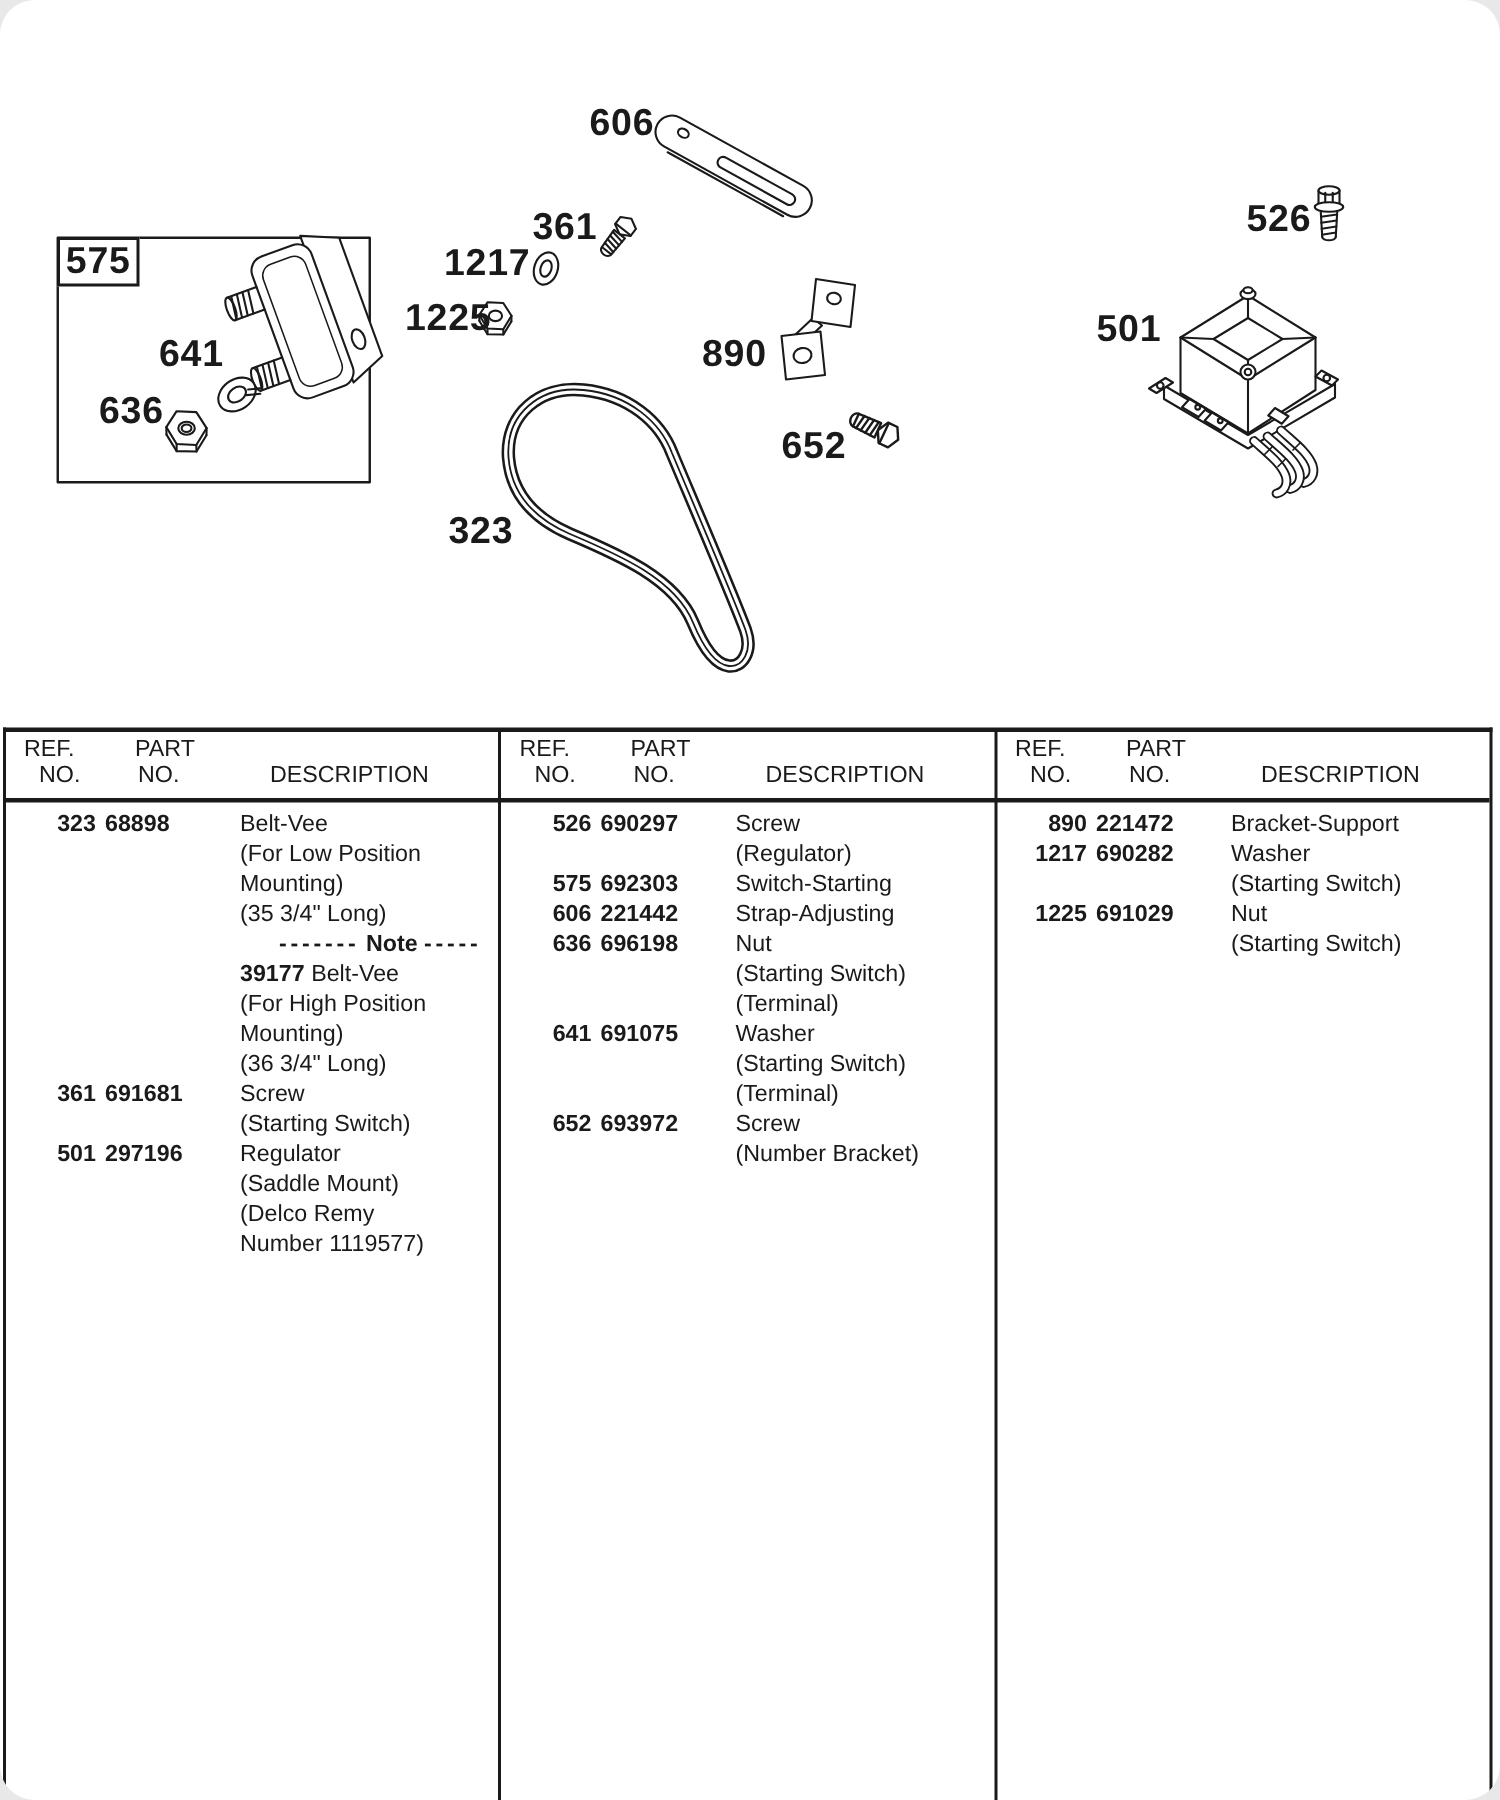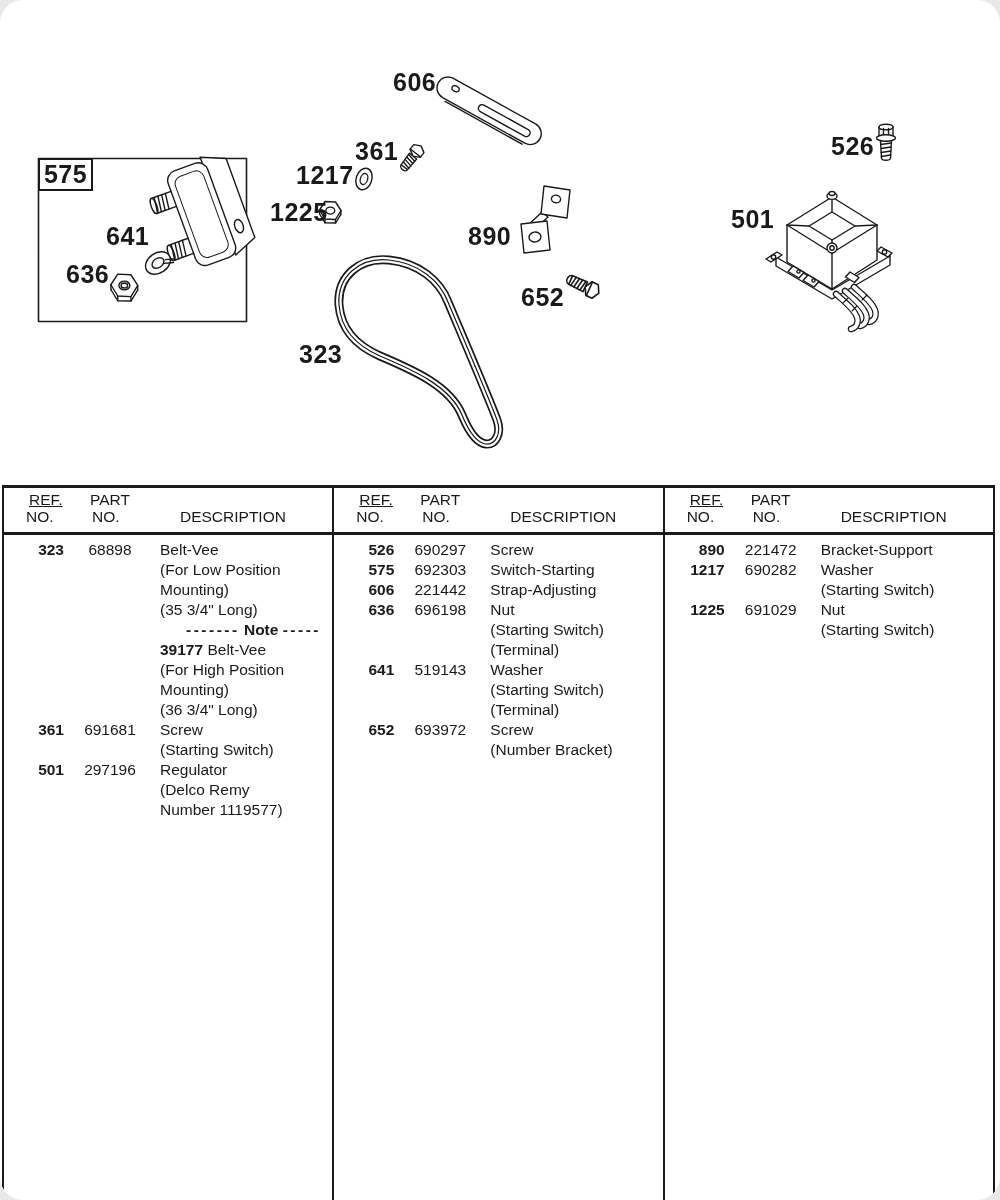--- a/index.html
+++ b/index.html
@@ -23,30 +23,30 @@
   .ref-table {
     position:absolute; left:2px; top:485px; width:993px; height:715px;
     border-top:3px solid #1a1a1a; border-left:2px solid #1a1a1a; border-right:2px solid #1a1a1a;
     box-sizing:border-box;
   }
   .cols { display:flex; height:100%; }
   .panel { flex:1 1 0; position:relative; min-width:0; }
   .panel + .panel { border-left:2px solid #1a1a1a; }
   .panel-header { position:relative; height:44px; font-size:15.5px; }
   .panel-header span { position:absolute; line-height:17px; }
-  .h-ref1 { left:25px; top:3px;text-decoration:underline; }
+  .h-ref1 { left:12px; top:3px; }
   .h-ref2 { left:22px; top:20px; }
   .h-part1 { left:86px; top:3px; }
   .h-part2 { left:88px; top:20px; }
   .h-desc  { left:176px; top:20px; }
   .hrule { position:absolute; left:0; right:0; top:44px; height:3px; background:#1a1a1a; }
   .panel-body { padding-top:8px; font-size:15.5px; }
   .row { display:flex; height:20px; line-height:20px; }
   .c-ref  { flex:none; width:60px; text-align:right; font-weight:bold; }
-  .c-part { flex:none; width:80px; text-align:center; font-weight:normal; margin-left:6px; }
+  .c-part { flex:none; width:80px; text-align:left; font-weight:bold; margin-left:6px; }
   .c-desc { margin-left:10px; white-space:nowrap; }
   .note-line { font-weight:bold;margin-left:36px; }
   .dashes { letter-spacing:2.5px; }
 </style>
 </head>
 <body>
 
 <div class="page">
 
   <div class="diagram">
@@ -258,20 +258,25 @@
               <span class="c-desc">(Starting Switch)</span>
             </div>
             <div class="row">
               <span class="c-ref">501</span>
               <span class="c-part">297196</span>
               <span class="c-desc">Regulator</span>
             </div>
             <div class="row">
               <span class="c-ref"></span>
               <span class="c-part"></span>
+              <span class="c-desc">(Saddle Mount)</span>
+            </div>
+            <div class="row">
+              <span class="c-ref"></span>
+              <span class="c-part"></span>
               <span class="c-desc">(Delco Remy</span>
             </div>
             <div class="row">
               <span class="c-ref"></span>
               <span class="c-part"></span>
               <span class="c-desc">Number 1119577)</span>
             </div>
           </div>
       </div>
       <div class="panel">
@@ -282,20 +287,25 @@
           <span class="h-part2">NO.</span>
           <span class="h-desc">DESCRIPTION</span>
         </div>
         <div class="panel-body">
             <div class="row">
               <span class="c-ref">526</span>
               <span class="c-part">690297</span>
               <span class="c-desc">Screw</span>
             </div>
             <div class="row">
+              <span class="c-ref"></span>
+              <span class="c-part"></span>
+              <span class="c-desc">(Regulator)</span>
+            </div>
+            <div class="row">
               <span class="c-ref">575</span>
               <span class="c-part">692303</span>
               <span class="c-desc">Switch-Starting</span>
             </div>
             <div class="row">
               <span class="c-ref">606</span>
               <span class="c-part">221442</span>
               <span class="c-desc">Strap-Adjusting</span>
             </div>
             <div class="row">
@@ -308,21 +318,21 @@
               <span class="c-part"></span>
               <span class="c-desc">(Starting Switch)</span>
             </div>
             <div class="row">
               <span class="c-ref"></span>
               <span class="c-part"></span>
               <span class="c-desc">(Terminal)</span>
             </div>
             <div class="row">
               <span class="c-ref">641</span>
-              <span class="c-part">519143</span>
+              <span class="c-part">691075</span>
               <span class="c-desc">Washer</span>
             </div>
             <div class="row">
               <span class="c-ref"></span>
               <span class="c-part"></span>
               <span class="c-desc">(Starting Switch)</span>
             </div>
             <div class="row">
               <span class="c-ref"></span>
               <span class="c-part"></span>

